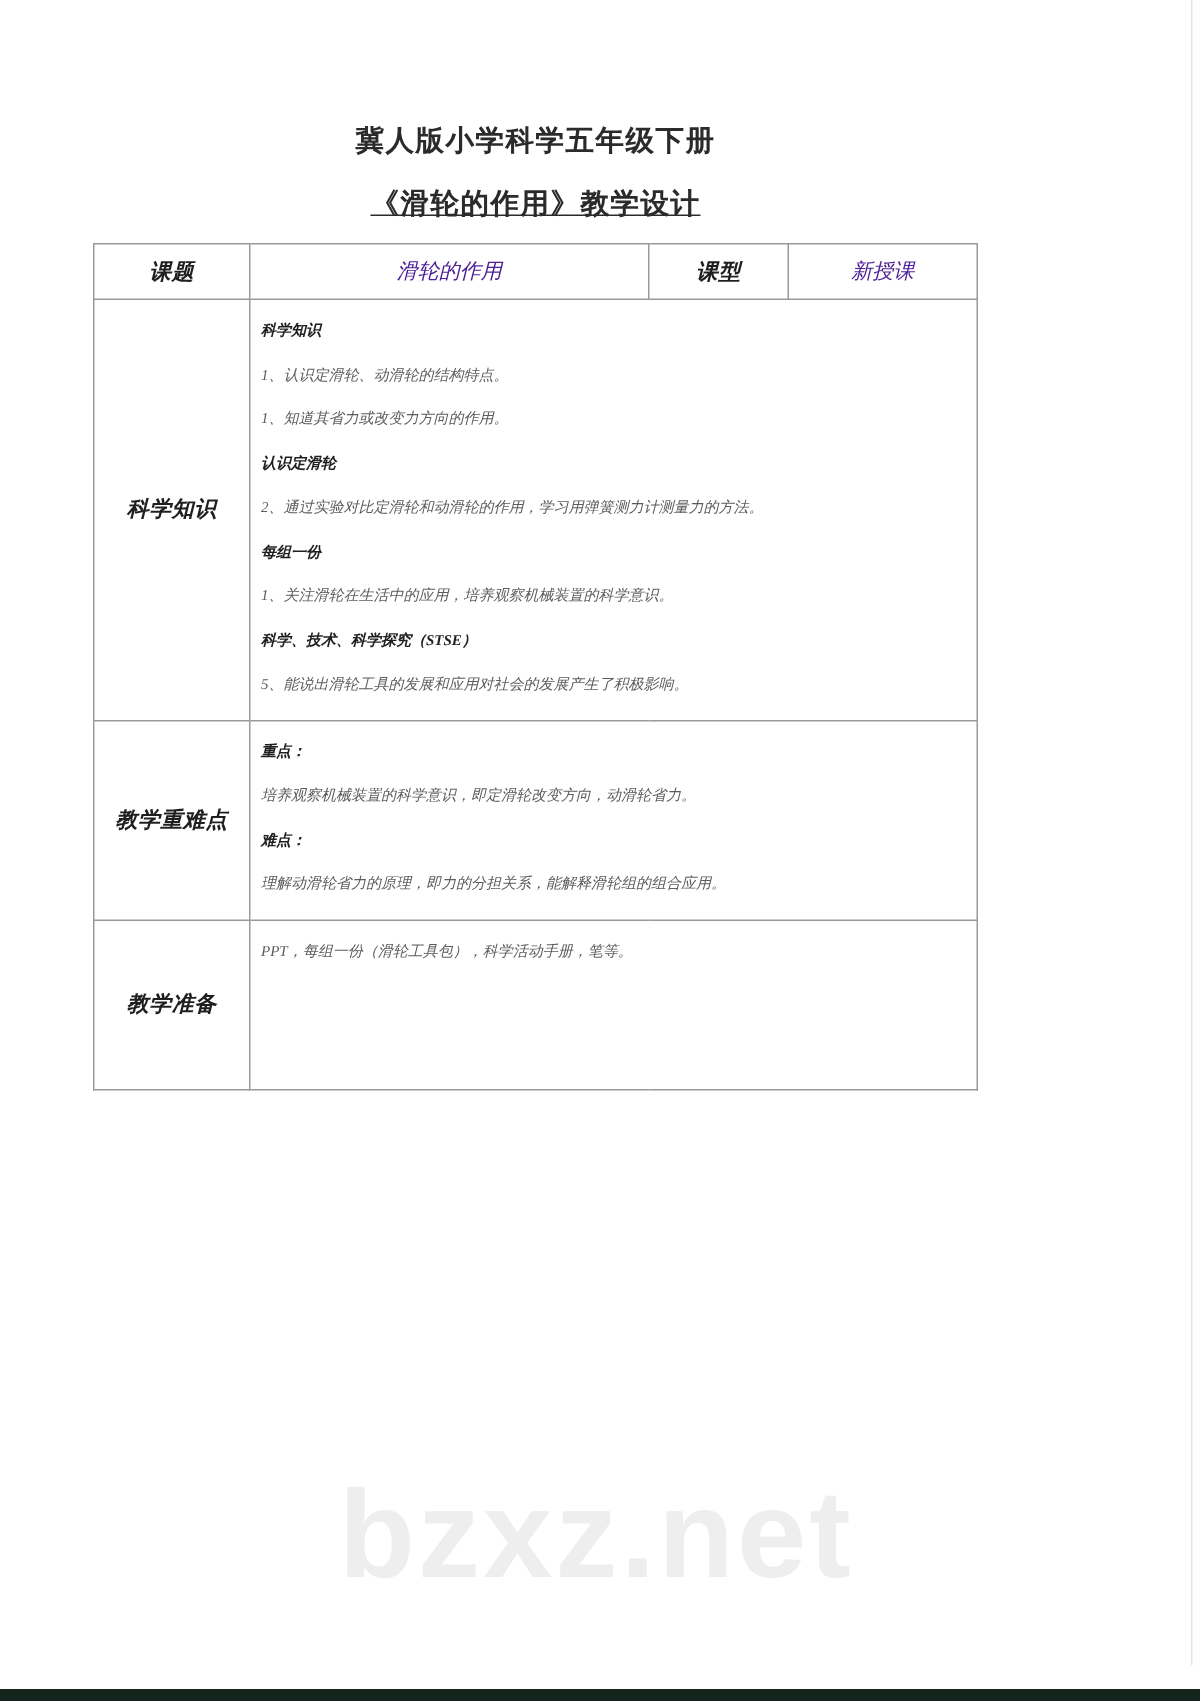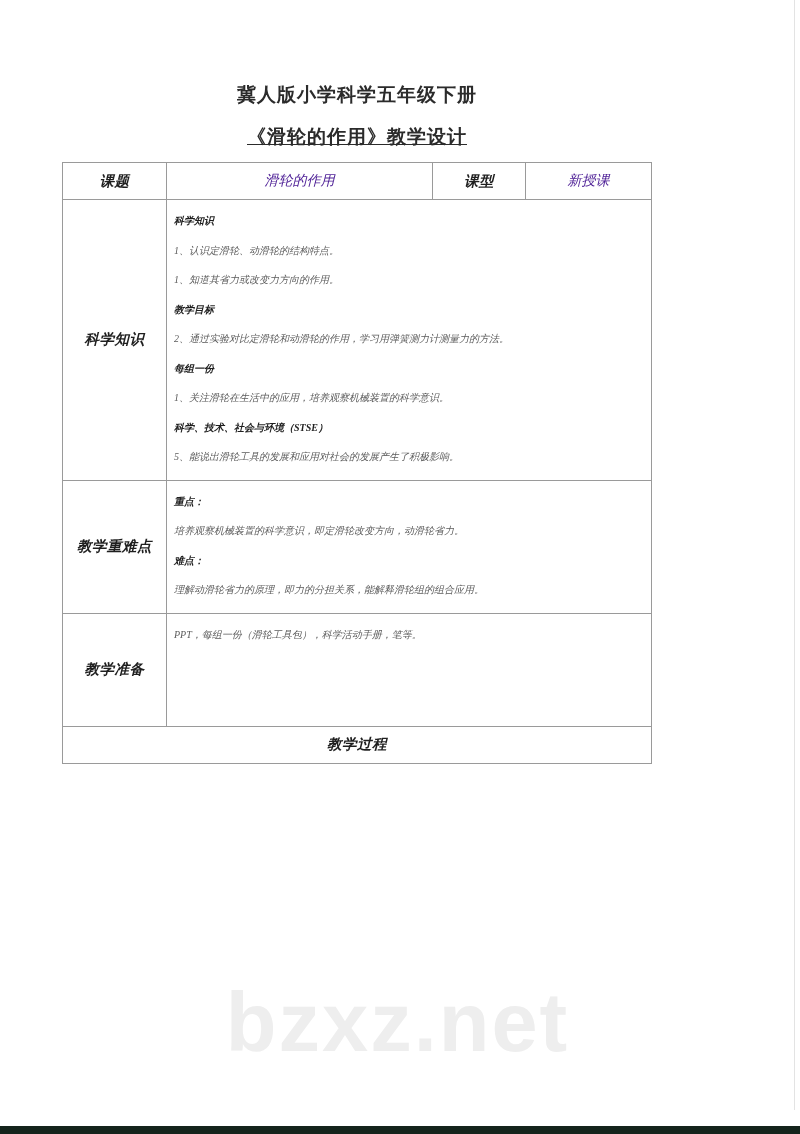--- a/index.html
+++ b/index.html
@@ -168,25 +168,25 @@
         <td class="cell-label">课型</td>
         <td class="cell-center">新授课</td>
       </tr>
 
       <tr>
         <td class="cell-label">科学知识</td>
         <td class="cell-body" colspan="3">
           <span class="sub-head">科学知识</span>
           <span class="body-line">1、认识定滑轮、动滑轮的结构特点。</span>
           <span class="body-line">1、知道其省力或改变力方向的作用。</span>
-          <span class="sub-head">教学目标</span>
+          <span class="sub-head">认识定滑轮</span>
           <span class="body-line">2、通过实验对比定滑轮和动滑轮的作用，学习用弹簧测力计测量力的方法。</span>
           <span class="sub-head">每组一份</span>
           <span class="body-line">1、关注滑轮在生活中的应用，培养观察机械装置的科学意识。</span>
-          <span class="sub-head">科学、技术、社会与环境（STSE）</span>
+          <span class="sub-head">科学、技术、科学探究（STSE）</span>
           <span class="body-line">5、能说出滑轮工具的发展和应用对社会的发展产生了积极影响。</span>
         </td>
       </tr>
 
       <tr>
         <td class="cell-label">教学重难点</td>
         <td class="cell-body" colspan="3">
           <span class="sub-head">重点：</span>
           <span class="body-line">培养观察机械装置的科学意识，即定滑轮改变方向，动滑轮省力。</span>
           <span class="sub-head">难点：</span>
@@ -194,23 +194,20 @@
         </td>
       </tr>
 
       <tr>
         <td class="cell-label">教学准备</td>
         <td class="cell-body" colspan="3" style="height:98px">
           <span class="body-line">PPT，每组一份（滑轮工具包），科学活动手册，笔等。</span>
         </td>
       </tr>
 
-      <tr class="flow-row">
-        <td colspan="4">教学过程</td>
-      </tr>
 
     </tbody>
   </table>
 
 </div>
 
 <div id="scroll-area">
   
   
 </div>

